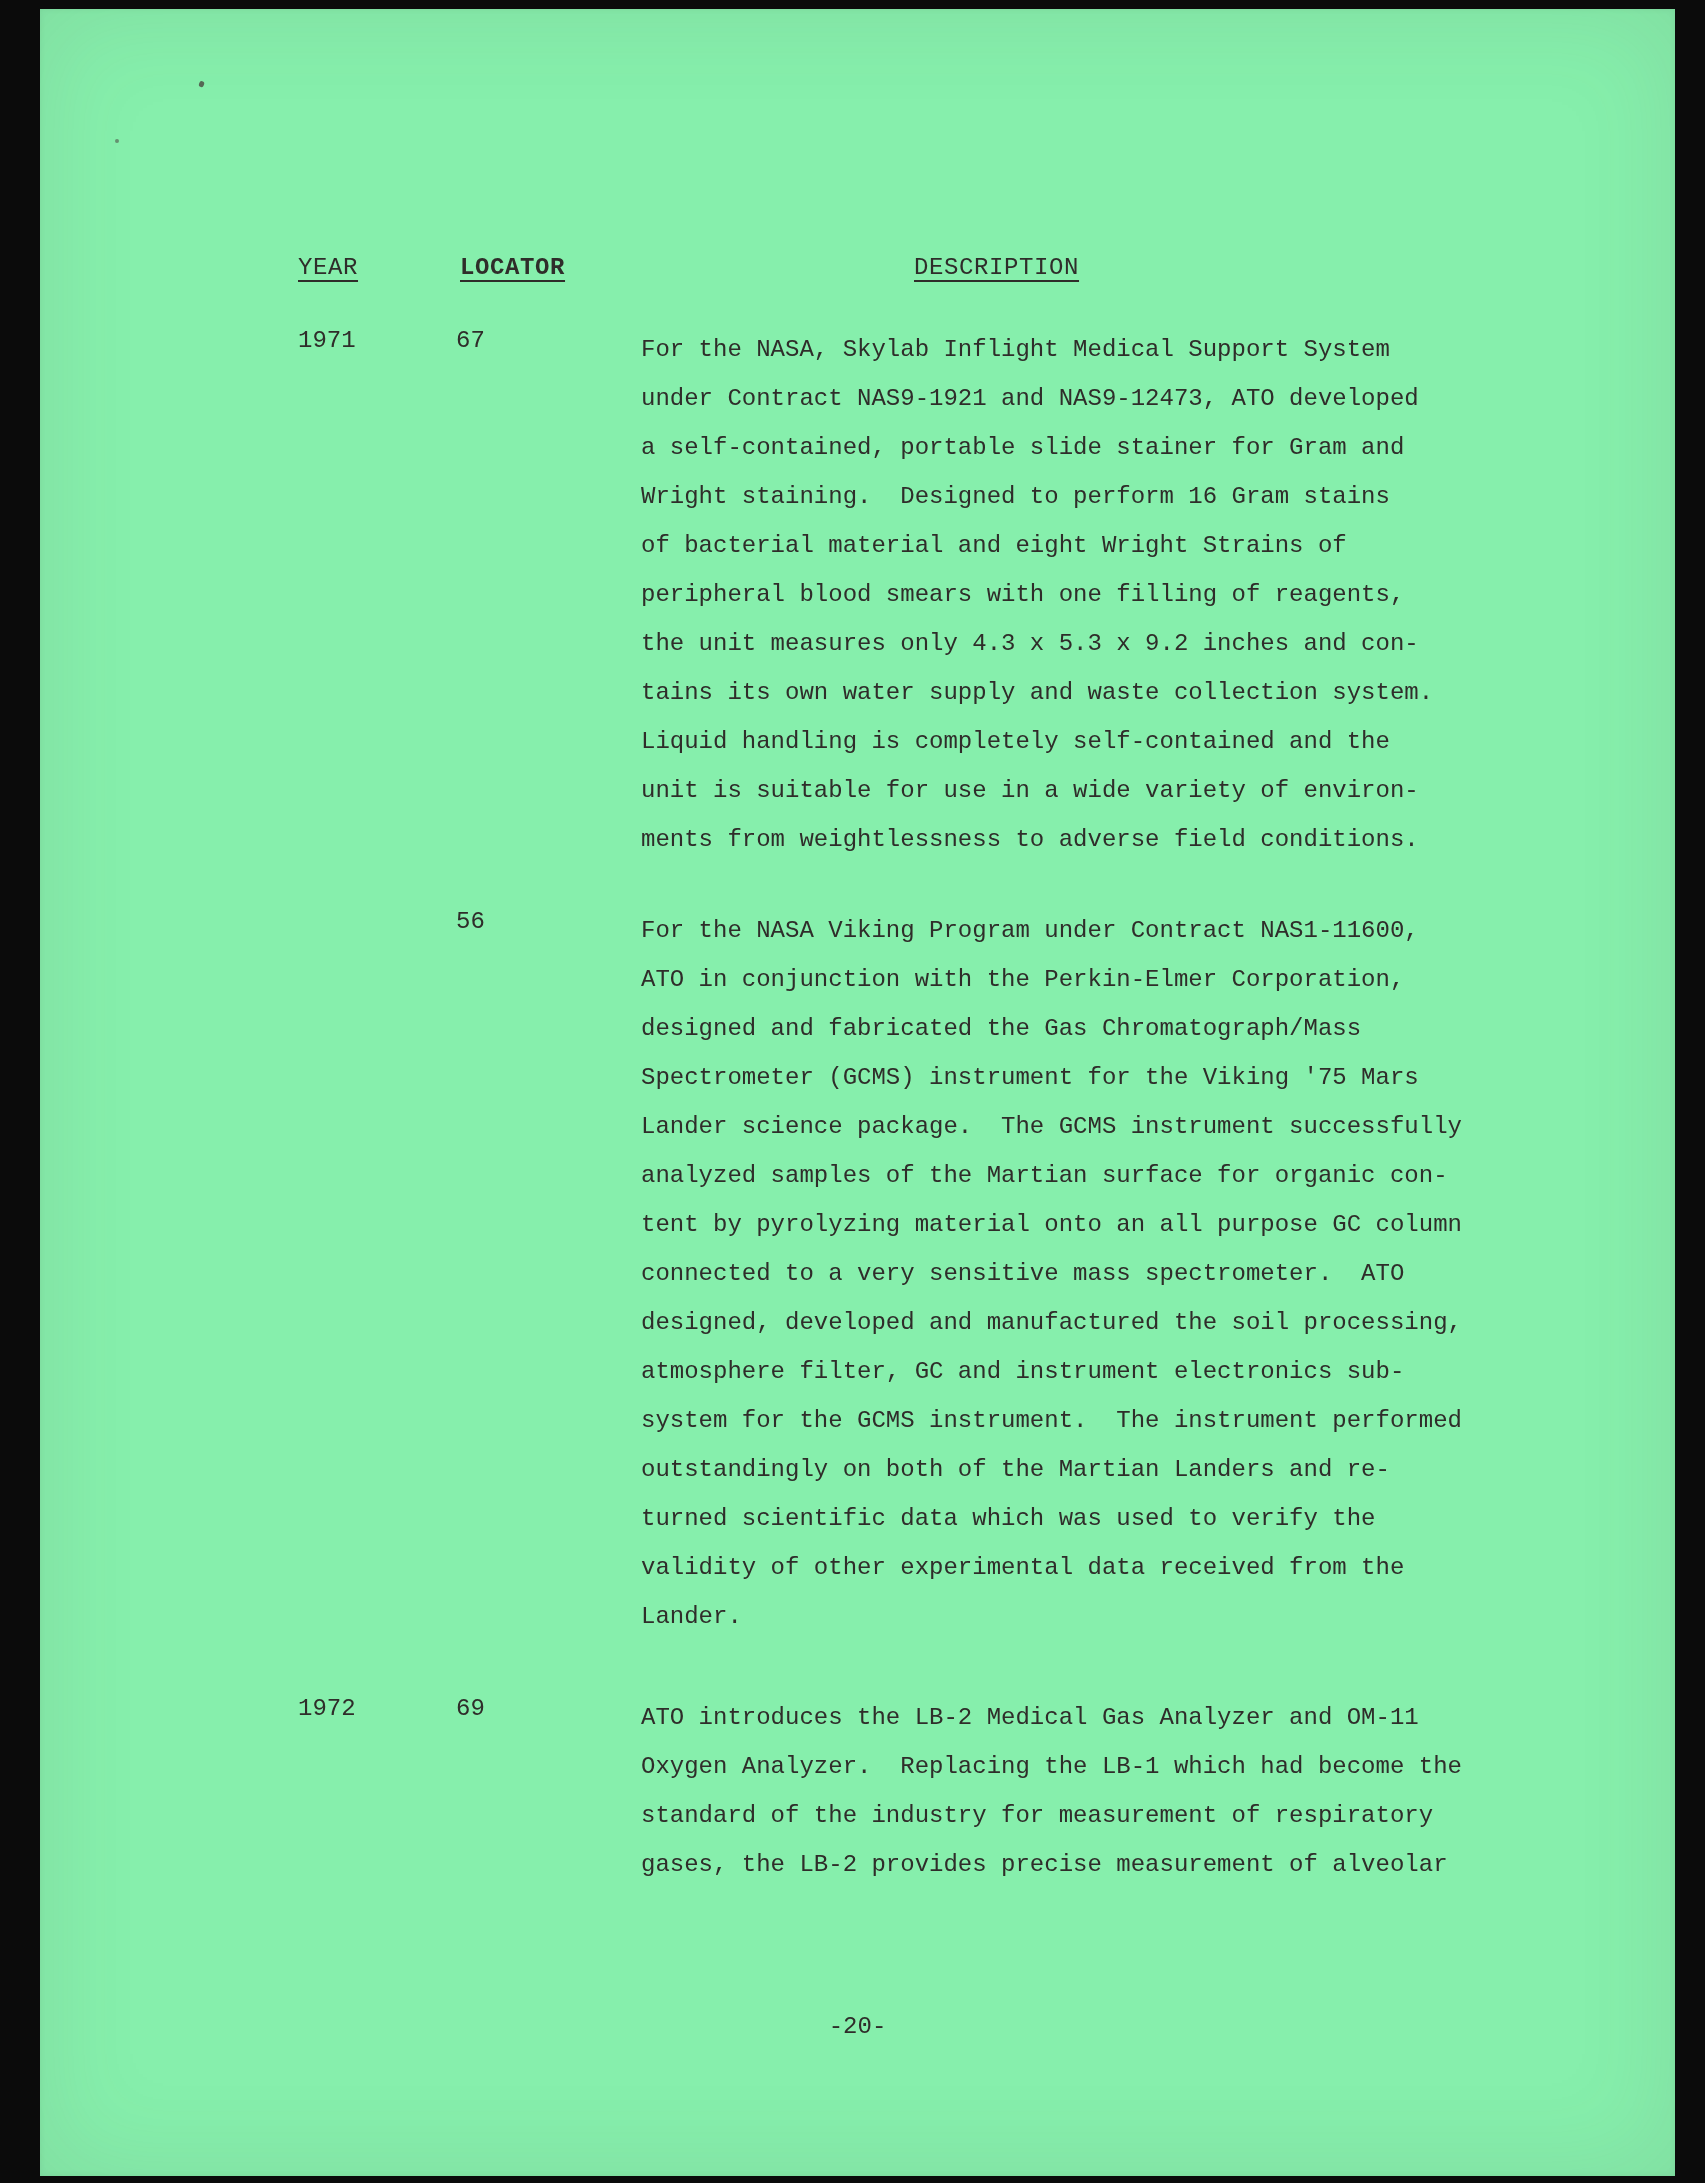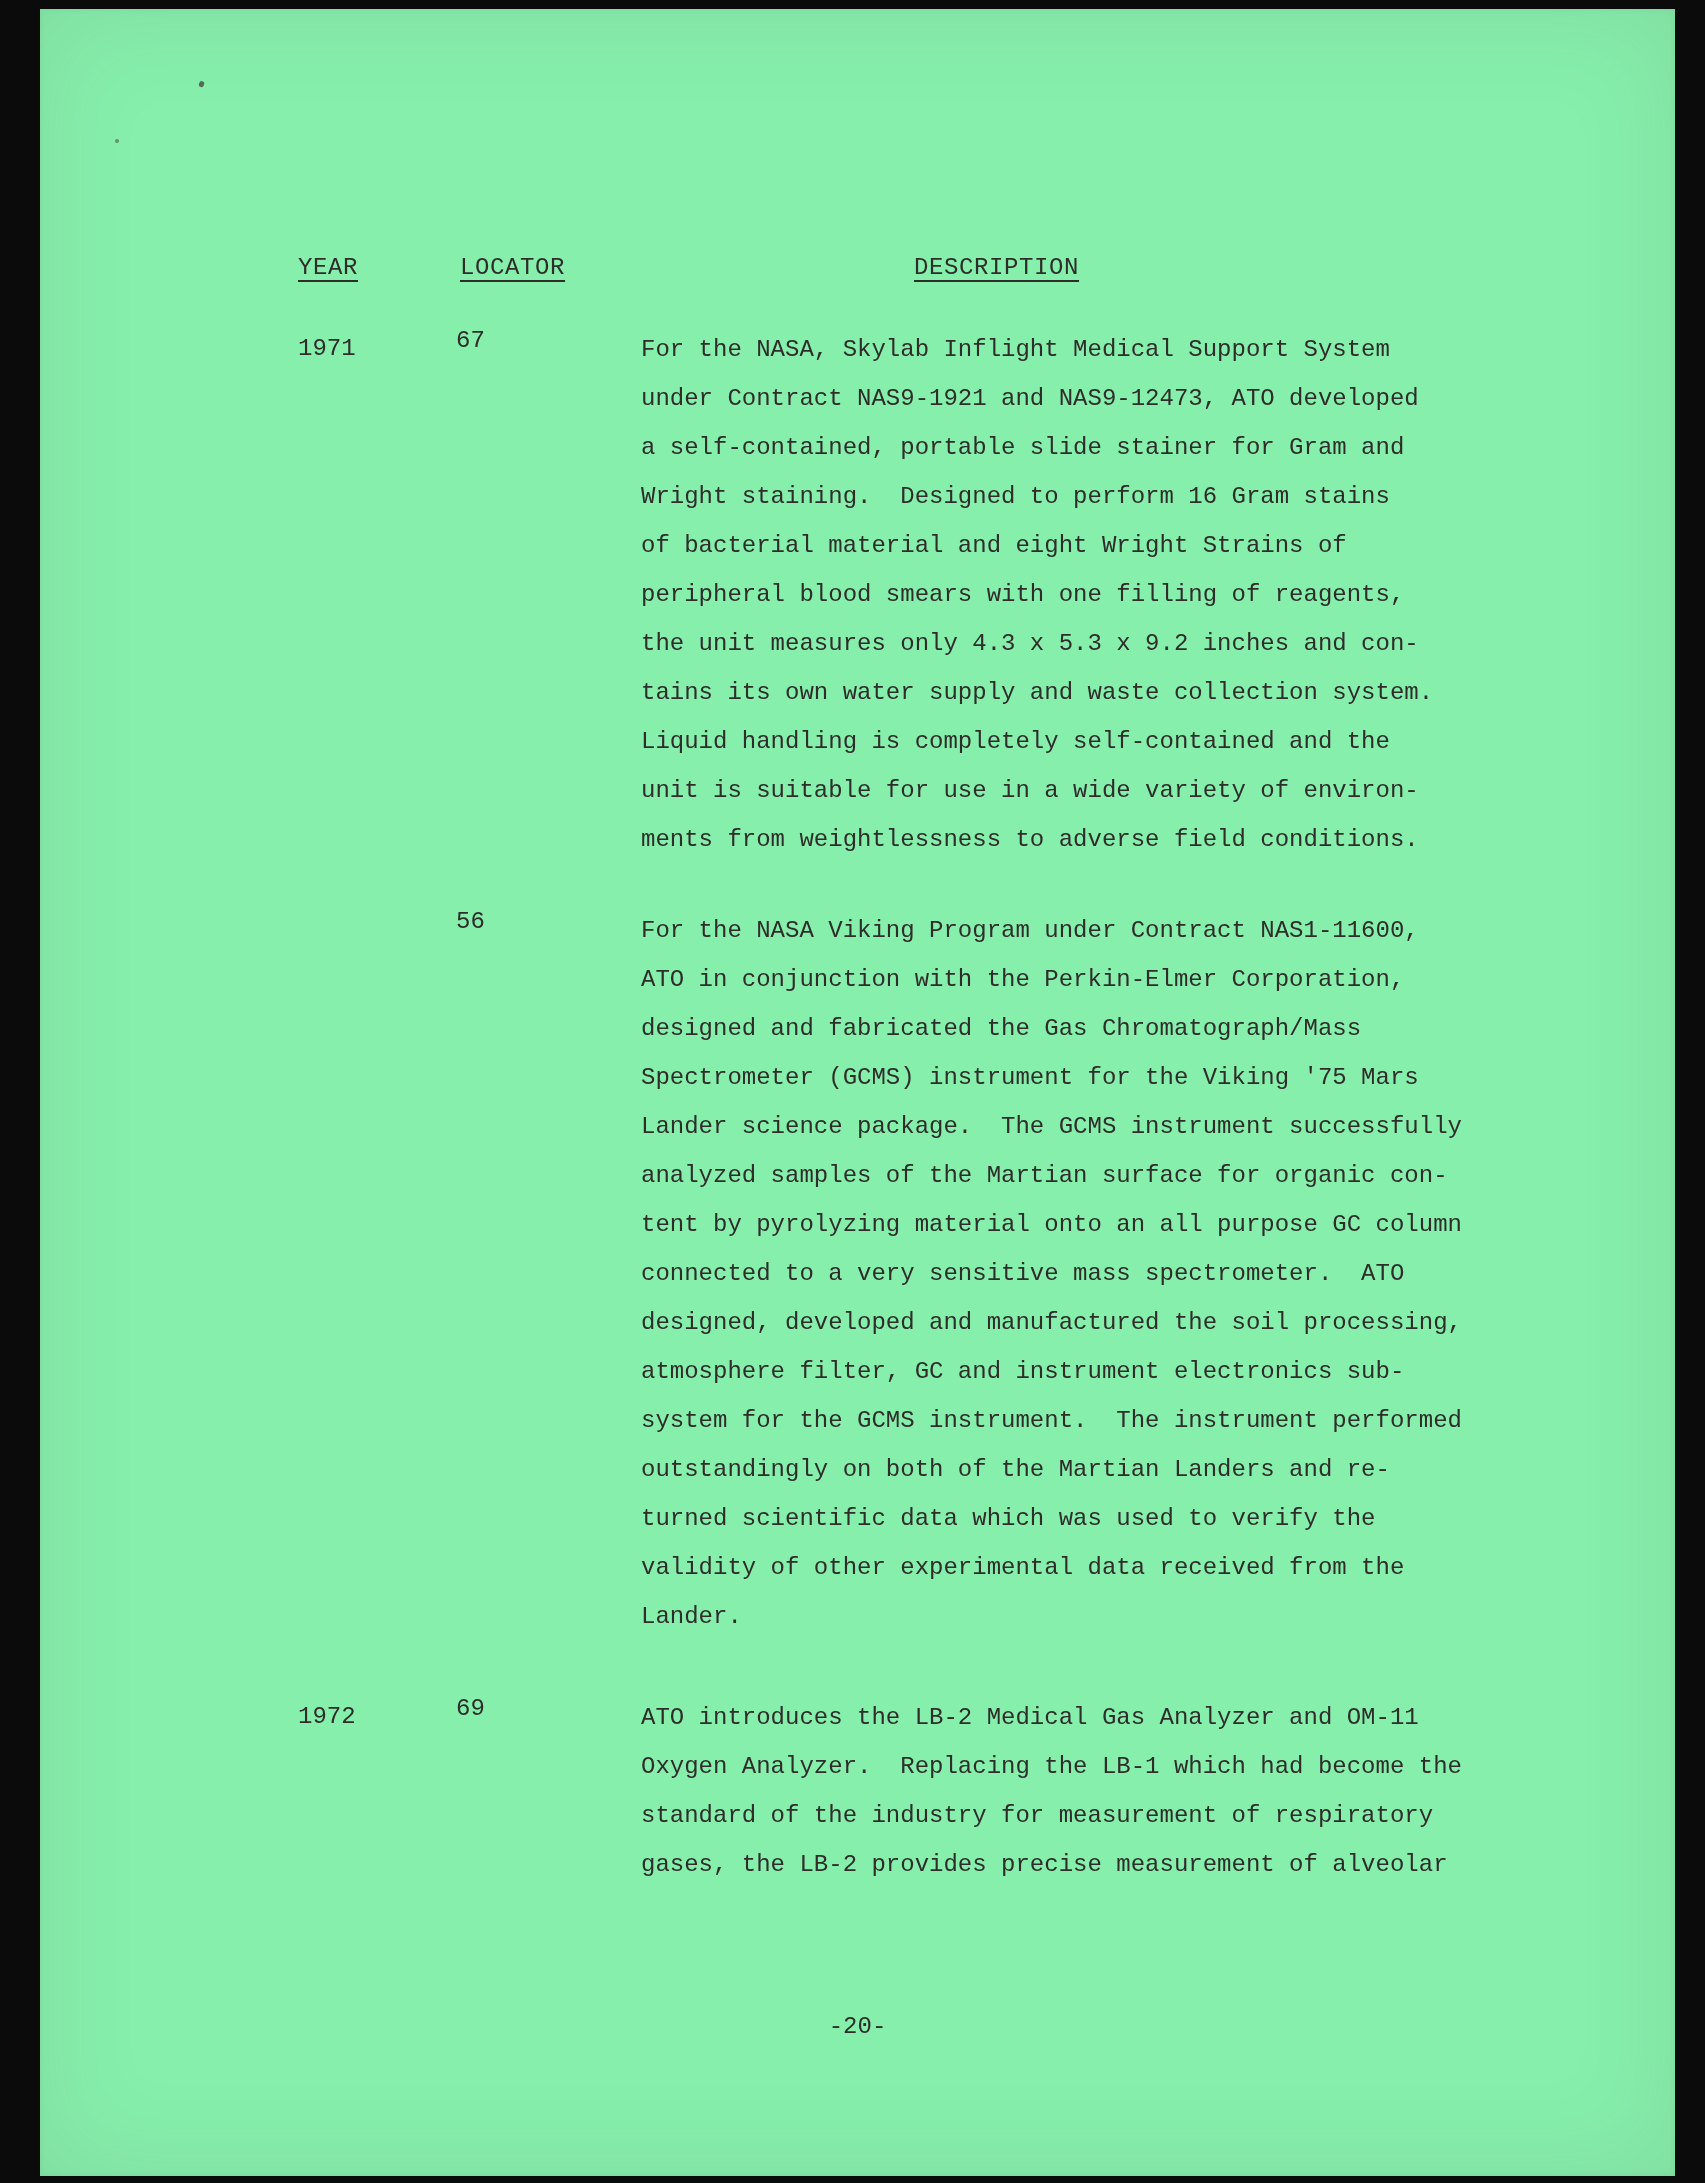--- a/index.html
+++ b/index.html
@@ -34,31 +34,31 @@
     height: 49px;
   }
   .header-cell {
     position: absolute;
     text-decoration: underline;
     text-decoration-thickness: 1.9px;
     text-underline-offset: 6.4px;
     letter-spacing: 0.6px;
   }
   .hd-year { left: 258px; }
-  .hd-locator { left: 420px; }
+  .hd-locator { left: 420px; font-weight: bold; }
   .hd-description { left: 838px; margin-left: 36px; }
   .entry {
     position: absolute;
     left: 0;
     width: 100%;
   }
   .entry .year {
     position: absolute;
     left: 258px;
-    top: 8px;
+    top: 0;
   }
   .entry .locator {
     position: absolute;
     left: 416px;
     top: 0;
   }
   .entry .desc {
     position: absolute;
     left: 592px;
     top: 0;

